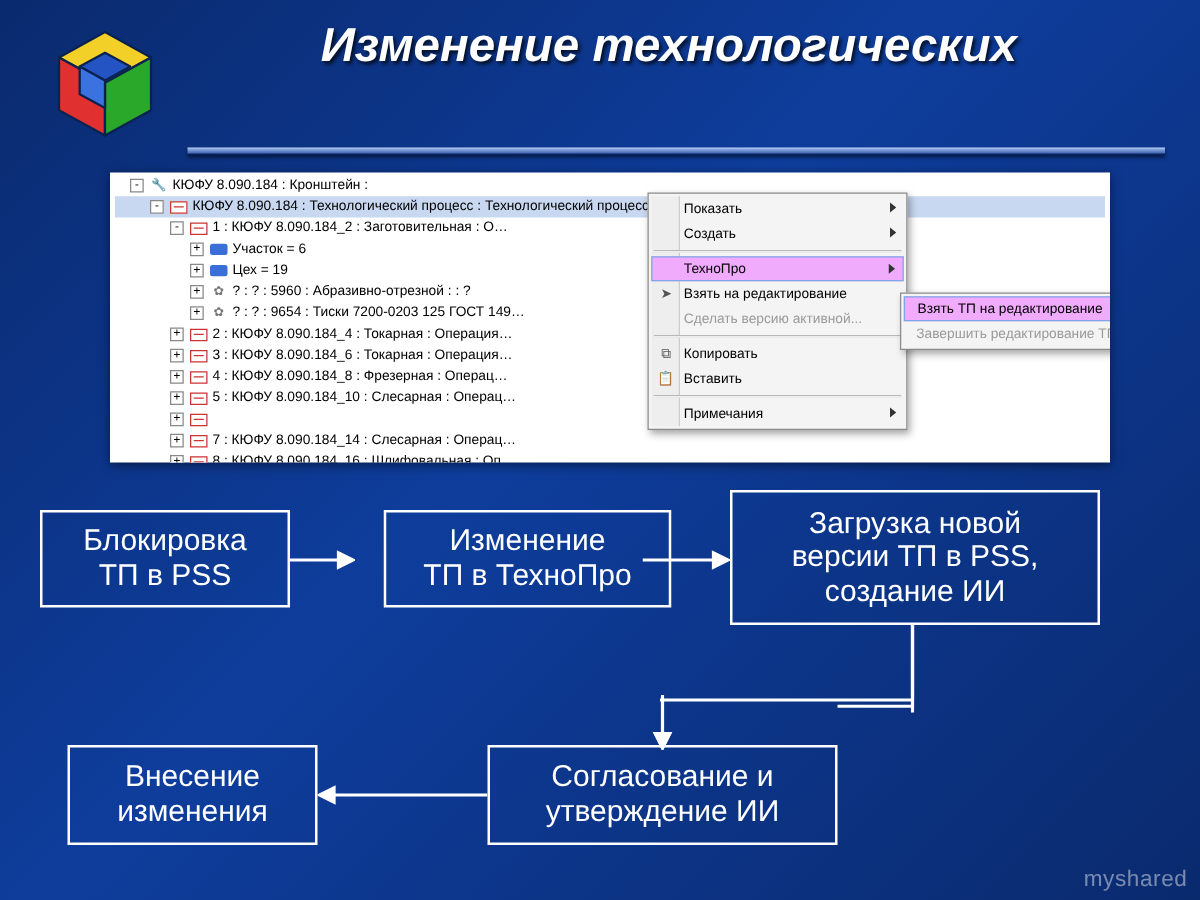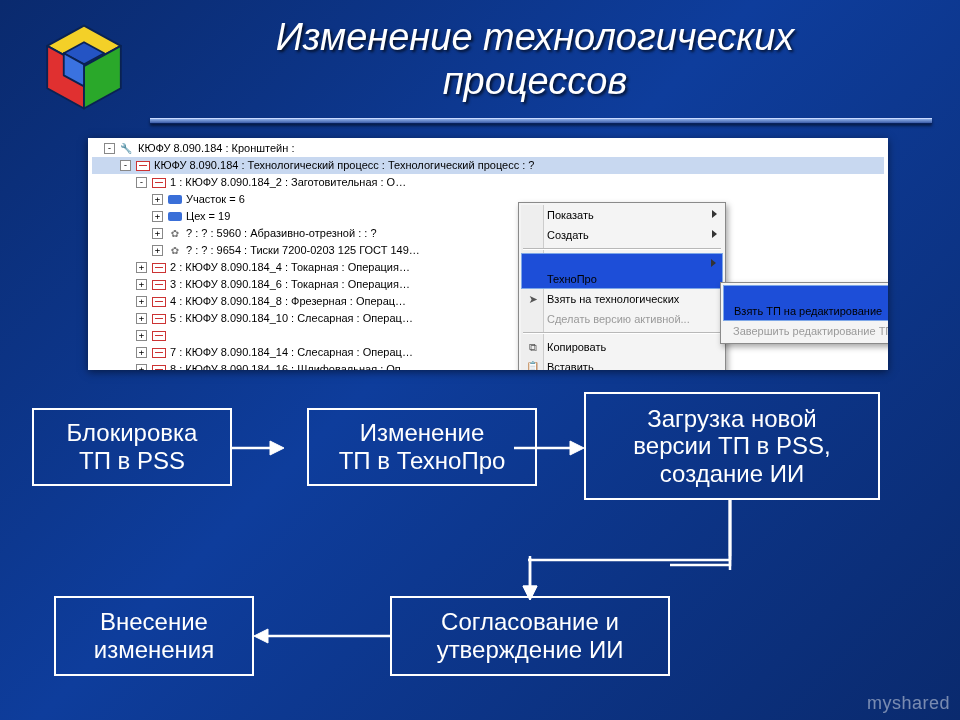--- a/index.html
+++ b/index.html
@@ -17,21 +17,21 @@
     position: absolute;
     top: 22px; left: 38px;
     width: 92px; height: 92px;
   }
 
   .title {
     position: absolute;
     top: 16px; left: 150px; right: 40px;
     text-align: center;
     font-size: 38px;
-    font-weight: normal;
+    font-weight: bold;
     font-style: italic;
     text-shadow: 2px 2px 3px rgba(0,0,0,.7);
     line-height: 1.15;
   }
   .title-rule {
     position: absolute;
     top: 118px; left: 150px; right: 28px;
     height: 4px;
     background: linear-gradient(#8fb0e8, #3b5ca8);
     border-top: 1px solid #c8d9ff;
@@ -80,31 +80,30 @@
   .ind1{ padding-left:12px;} .ind2{padding-left:28px;} .ind3{padding-left:44px;} .ind4{padding-left:60px;}
 
   
   .cmenu {
     position: absolute;
     background: #f4f4f4;
     border: 1px solid #8a8a8a;
     box-shadow: 2px 3px 6px rgba(0,0,0,.35);
     font-size: 11px;
     padding: 2px;
-    margin-top: 48px;
   }
   .cmenu .mi {
     height: 20px; line-height: 20px;
     padding: 0 22px 0 26px;
     position: relative;
     white-space: nowrap;
   }
   .cmenu .mi.sep { height:1px; padding:0; margin:3px 2px; background:#b8b8b8; border-bottom:1px solid #fff;}
   .cmenu .mi.dis { color:#9a9a9a; }
-  .cmenu .mi.hi { background:#1d4ed8; border:1px solid #7da7e8; height:18px; line-height:18px; padding:16px 21px 0 25px;}
+  .cmenu .mi.hi { background:#f0abfc; border:1px solid #7da7e8; height:18px; line-height:18px; padding:0 21px 0 25px;}
   .cmenu .mi .arr {
     position:absolute; right:6px; top:5px;
     width:0;height:0;border-top:4px solid transparent;border-bottom:4px solid transparent;border-left:5px solid #333;
   }
   .cmenu .mi .mico {
     position:absolute; left:4px; top:2px; width:16px; height:16px;
     display:flex;align-items:center;justify-content:center;font-size:11px;color:#555;
   }
   .iconstrip {
     width:22px; background:#eee; border-right:1px solid #ccc;
@@ -146,21 +145,20 @@
     <polygon points="50,4 90,26 50,48 10,26" fill="#f3d028"></polygon>
     <polygon points="10,26 50,48 50,94 10,72" fill="#e03030"></polygon>
     <polygon points="90,26 50,48 50,94 90,72" fill="#2aa82a"></polygon>
     <polygon points="50,22 72,34 50,46 28,34" fill="#2454c4"></polygon>
     <polygon points="28,34 50,46 50,70 28,58" fill="#3a72e0"></polygon>
   </g>
 </svg>
 
 <div class="title">
   <span>Изменение технологических</span><br>
-  <span>процессов</span>
 </div>
 <div class="title-rule"></div>
 
 <div class="shot">
   <div class="tree">
     <div class="trow ind1">
       <span class="exp">-</span>
       <span class="ticon ic-wrench">🔧</span>
       <span>КЮФУ 8.090.184 : Кронштейн :</span>
     </div>
@@ -252,21 +250,21 @@
     </div>
 
   </div>
 
   <div class="cmenu main">
     <div class="iconstrip"></div>
     <div class="mi"><span>Показать</span><span class="arr"></span></div>
     <div class="mi"><span>Создать</span><span class="arr"></span></div>
     <div class="mi sep"></div>
     <div class="mi hi"><span>ТехноПро</span><span class="arr"></span></div>
-    <div class="mi"><span class="mico">➤</span><span>Взять на технологических</span></div>
+    <div class="mi"><span class="mico">➤</span><span>Взять на редактирование</span></div>
     <div class="mi dis"><span>Сделать версию активной...</span></div>
     <div class="mi sep"></div>
     <div class="mi"><span class="mico">⧉</span><span>Копировать</span></div>
     <div class="mi"><span class="mico">📋</span><span>Вставить</span></div>
     <div class="mi sep"></div>
     <div class="mi"><span>Примечания</span><span class="arr"></span></div>
   </div>
 
   <div class="cmenu sub">
     <div class="mi hi"><span>Взять ТП на редактирование</span></div>

